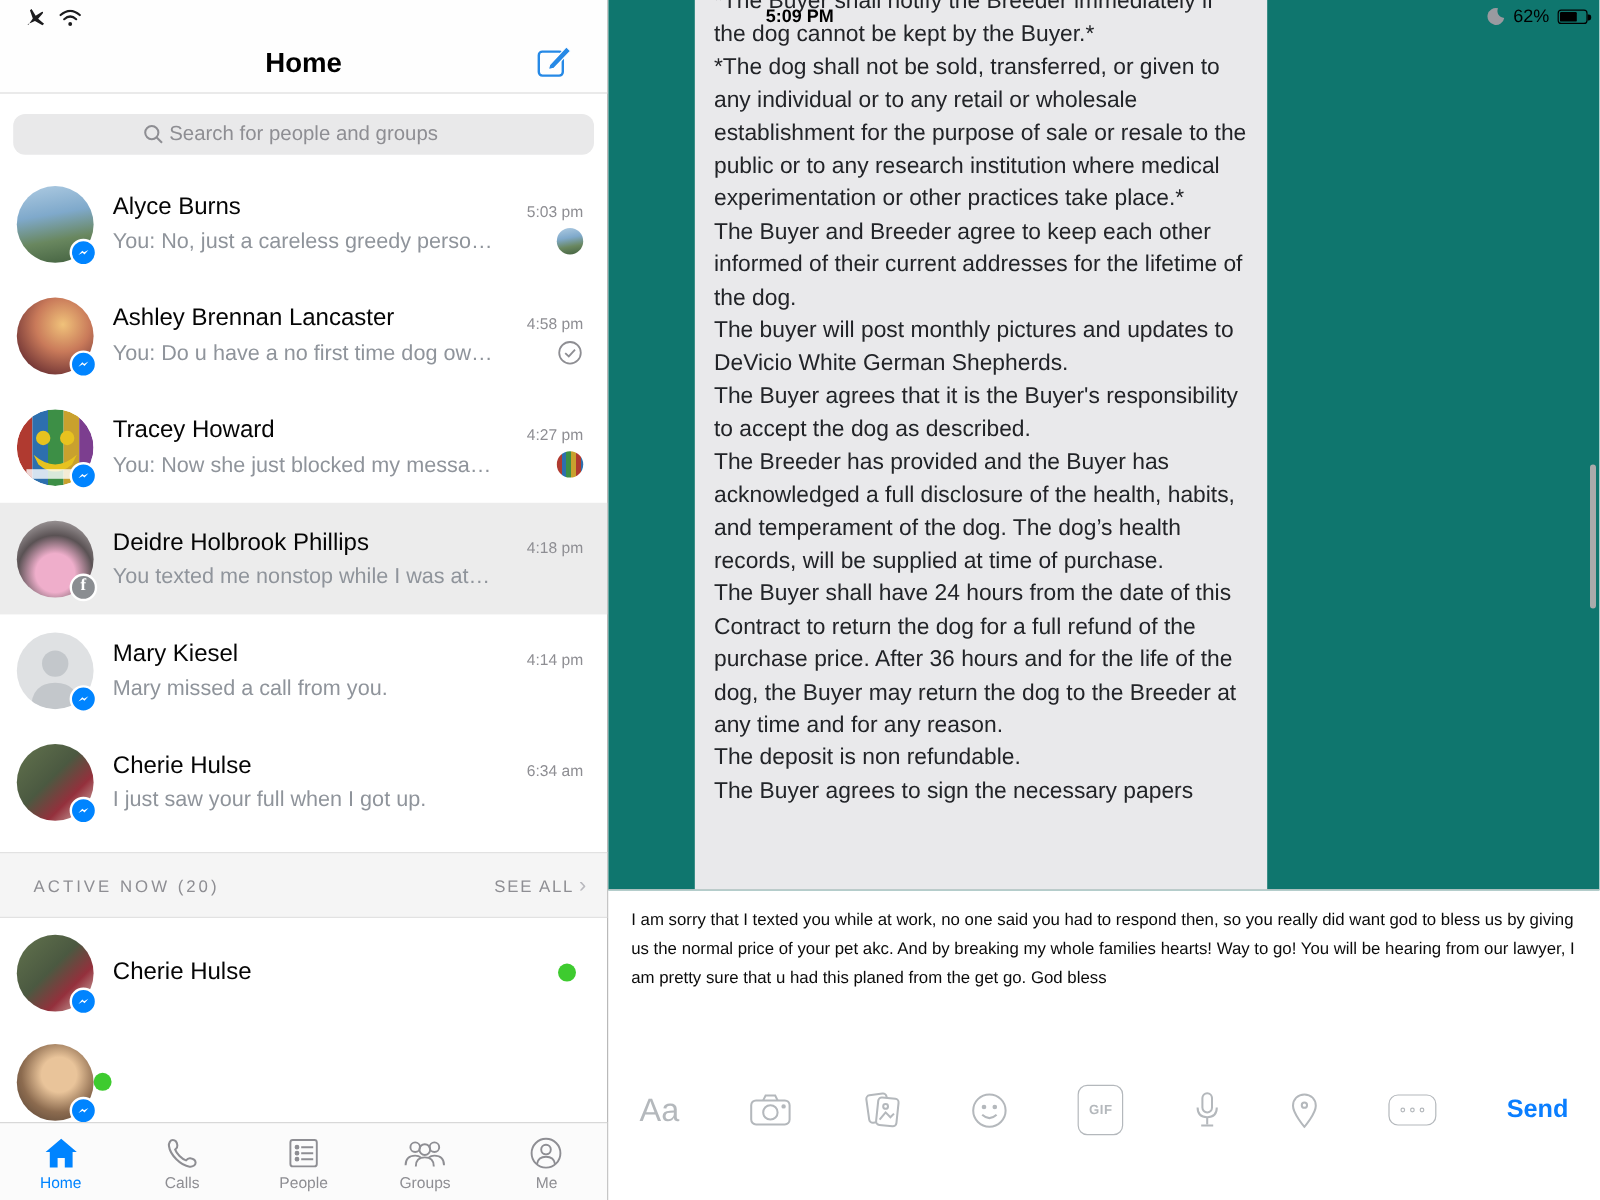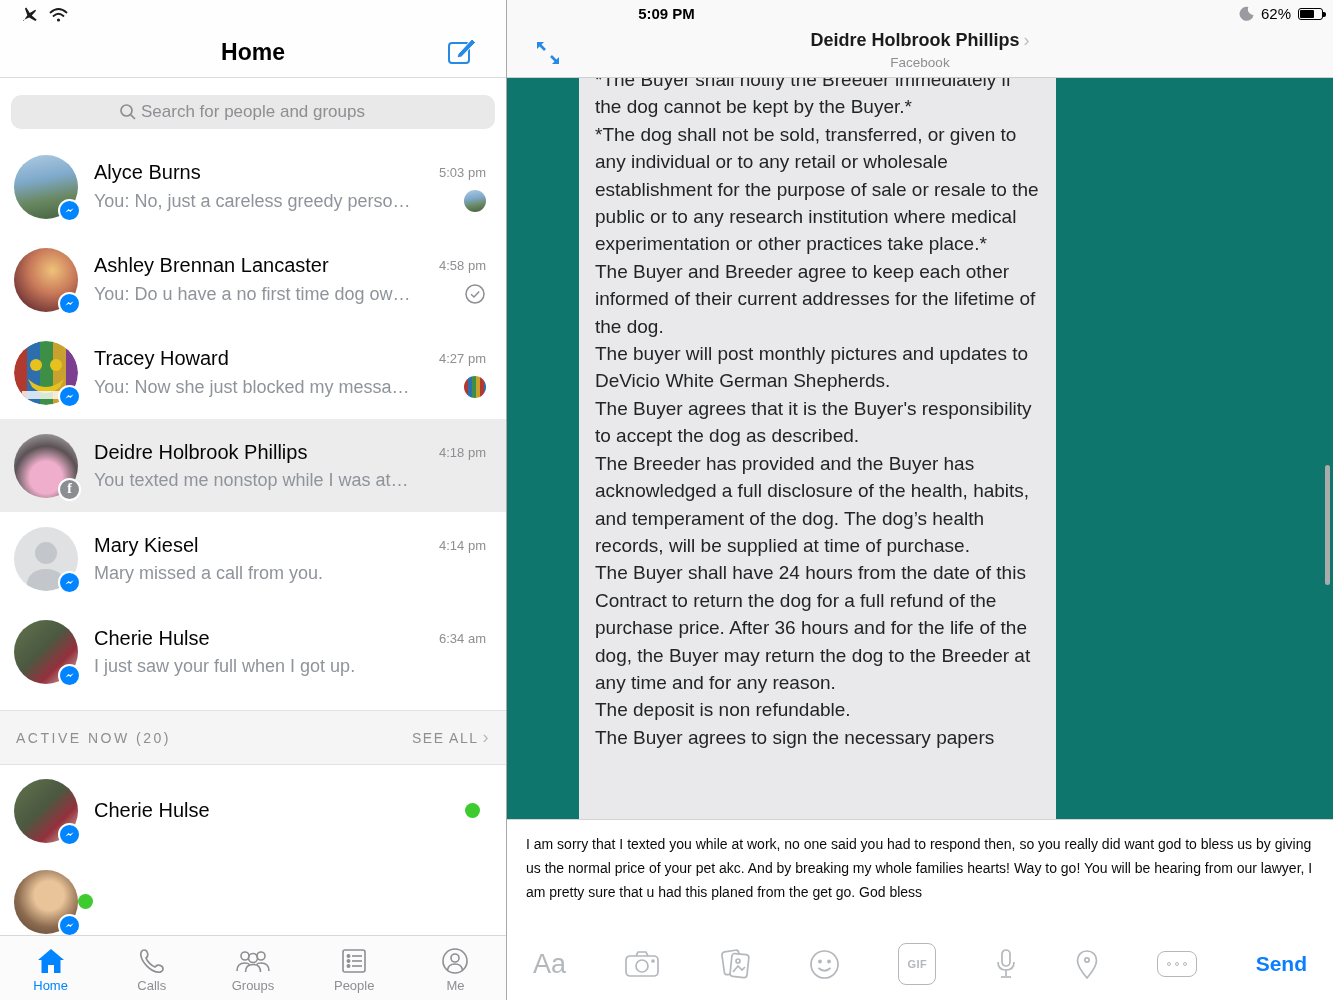--- a/index.html
+++ b/index.html
@@ -35,29 +35,29 @@
   .av-alyce { background:linear-gradient(170deg,#aecbe2 0%,#7fa9cb 38%,#69875f 68%,#42603f 100%); }
   .av-ashley { background:radial-gradient(circle at 60% 35%,#f0c27a 0%,#c97a5a 40%,#6f3334 80%); }
   .av-deidre { background:radial-gradient(circle at 50% 68%,#efaecb 0 30%,#5a5254 58%,#c9c4c5 100%); }
   .av-mary { background:#dfe1e3; }
   .av-cherie { background:linear-gradient(135deg,#62734d 0%,#4b5941 45%,#94303c 70%,#d9cfc4 100%); }
   .av-joann { background:radial-gradient(circle at 55% 40%,#e9c49a 0 28%,#8c6b4f 60%,#4a3b30 100%); }
   .badge { position:absolute; right:-3px; bottom:-3px; width:23px; height:23px; border-radius:50%; border:2px solid #fff; display:flex; align-items:center; justify-content:center; }
   .badge.msgr { background:#0084ff; }
   .badge.fb { background:#8a8d91; color:#fff; font-weight:700; font-size:14px; font-family:"Liberation Serif","DejaVu Serif",serif; }
   .conv-main { flex:1; margin-left:16px; min-width:0; }
-  .conv-line1 { display:flex; justify-content:space-between; align-items:center; }
+  .conv-line1 { display:flex; justify-content:space-between; align-items:flex-end; }
   .conv-name { font-size:20px; color:#050505; white-space:nowrap; }
   .conv-time { font-size:13px; color:#8e8e93; flex:0 0 auto; margin-left:4px; }
   .conv-line2 { display:flex; justify-content:space-between; align-items:center; margin-top:6px; }
   .conv-snippet { font-size:18px; color:#8f949b; white-space:nowrap; overflow:hidden; }
   .mini-av { width:22px; height:22px; border-radius:50%; flex:0 0 auto; margin-left:10px; }
 
   .active-bar { height:55px; margin-top:12px; background:#f5f5f5; border-top:1px solid #e2e2e2; border-bottom:1px solid #e2e2e2; display:flex; align-items:center; justify-content:space-between; padding:0 16px; }
-  .active-label { font-size:14px; letter-spacing:2.5px; color:#8e8e93; }
+  .active-label { font-size:14px; letter-spacing:2.5px; color:#8e8e93;margin-left:12px; }
   .see-all { font-size:14px; letter-spacing:1.5px; color:#8e8e93; display:flex; align-items:center; gap:4px; }
   .see-all .chev { font-size:18px; color:#b9b9be; }
   .active-row { height:91px; display:flex; align-items:center; padding:0 20px 0 14px; }
   .active-name { font-size:20px; color:#050505; margin-left:16px; flex:1; }
   .green-dot { width:15px; height:15px; border-radius:50%; background:#3ecb2f; flex:0 0 auto; margin-right:6px; }
 
   .tabbar { position:absolute; left:0; bottom:0; width:506px; height:65px; background:#fbfbfb; border-top:1px solid #d8d8d8; display:flex; z-index:20; }
   .tab { flex:1; display:flex; flex-direction:column; align-items:center; justify-content:center; gap:3px; padding-top:4px; }
   .tab-label { font-size:13px; color:#8e8e93; }
   .tab.active .tab-label { color:#0084ff; }
@@ -297,69 +297,55 @@
           </svg>
         <span class="tab-label">Home</span>
       </div>
       <div class="tab">
         <svg width="28" height="28" viewBox="0 0 28 28">
             <path d="M6 3 C8 3 9.5 5 9.8 7.5 C10 9 9 10.2 8 11 C9.2 14.5 13.5 18.8 17 20 C17.8 19 19 18 20.5 18.2 C23 18.5 25 20 25 22 C25 24 22.5 25.5 20 25.2 C12.5 24.2 3.8 15.5 2.8 8 C2.5 5.5 4 3 6 3 Z" fill="none" stroke="#8e8e93" stroke-width="1.7"></path>
           </svg>
         <span class="tab-label">Calls</span>
       </div>
       <div class="tab">
-        <svg width="36" height="28" viewBox="0 0 36 28" fill="none" stroke="#8e8e93" stroke-width="1.6">
-          <circle cx="10" cy="9" r="4"></circle>
-            <circle cx="26" cy="9" r="4"></circle>
-            <circle cx="18" cy="11" r="4.5"></circle>
-          <path d="M2 24 Q2 16 10 16 Q13 16 14.5 17.5"></path>
-            <path d="M34 24 Q34 16 26 16 Q23 16 21.5 17.5"></path>
-            <path d="M10.5 25 Q10.5 17.5 18 17.5 Q25.5 17.5 25.5 25"></path>
-        </svg>
-        <span class="tab-label">Groups</span>
-      </div>
-      <div class="tab">
         <svg width="28" height="28" viewBox="0 0 28 28" fill="none" stroke="#8e8e93" stroke-width="1.6">
           <rect x="3" y="3" width="22" height="22" rx="2"></rect>
           <circle cx="8.5" cy="9" r="1.2" fill="#8e8e93"></circle>
             <line x1="12" y1="9" x2="22" y2="9"></line>
           <circle cx="8.5" cy="14" r="1.2" fill="#8e8e93"></circle>
             <line x1="12" y1="14" x2="22" y2="14"></line>
           <circle cx="8.5" cy="19" r="1.2" fill="#8e8e93"></circle>
             <line x1="12" y1="19" x2="22" y2="19"></line>
         </svg>
         <span class="tab-label">People</span>
       </div>
       <div class="tab">
+        <svg width="36" height="28" viewBox="0 0 36 28" fill="none" stroke="#8e8e93" stroke-width="1.6">
+          <circle cx="10" cy="9" r="4"></circle>
+            <circle cx="26" cy="9" r="4"></circle>
+            <circle cx="18" cy="11" r="4.5"></circle>
+          <path d="M2 24 Q2 16 10 16 Q13 16 14.5 17.5"></path>
+            <path d="M34 24 Q34 16 26 16 Q23 16 21.5 17.5"></path>
+            <path d="M10.5 25 Q10.5 17.5 18 17.5 Q25.5 17.5 25.5 25"></path>
+        </svg>
+        <span class="tab-label">Groups</span>
+      </div>
+      <div class="tab">
         <svg width="28" height="28" viewBox="0 0 28 28" fill="none" stroke="#8e8e93" stroke-width="1.6">
           <circle cx="14" cy="14" r="12"></circle>
             <circle cx="14" cy="11" r="4"></circle>
             <path d="M6.5 23 Q7.5 17 14 17 Q20.5 17 21.5 23"></path>
         </svg>
         <span class="tab-label">Me</span>
       </div>
     </nav>
   </aside>
 
   <main class="chat">
 
-    <div class="chat-header">
-      <div class="expand-btn">
-        <svg width="26" height="26" viewBox="0 0 26 26" stroke="#2689e6" stroke-width="2.6" fill="#2689e6">
-          <line x1="10" y1="10" x2="3" y2="3"></line>
-            <path d="M2 9 L2 2 L9 2 Z" stroke="none"></path>
-          <line x1="16" y1="16" x2="23" y2="23"></line>
-            <path d="M24 17 L24 24 L17 24 Z" stroke="none"></path>
-        </svg>
-      </div>
-      <div class="chat-titlebox">
-        <span class="chat-title">Deidre Holbrook Phillips</span><span class="chat-title-chev">›</span>
-        <div class="chat-subtitle">Facebook</div>
-      </div>
-    </div>
 
     <div class="messages">
       <div class="bubble">*The Buyer shall notify the Breeder immediately if the dog cannot be kept by the Buyer.*
 *The dog shall not be sold, transferred, or given to any individual or to any retail or wholesale establishment for the purpose of sale or resale to the public or to any research institution where medical experimentation or other practices take place.*
 The Buyer and Breeder agree to keep each other informed of their current addresses for the lifetime of the dog.
 The buyer will post monthly pictures and updates to DeVicio White German Shepherds.
 The Buyer agrees that it is the Buyer's responsibility to accept the dog as described.
 The Breeder has provided and the Buyer has acknowledged a full disclosure of the health, habits, and temperament of the dog. The dog’s health records, will be supplied at time of purchase.
 The Buyer shall have 24 hours from the date of this Contract to return the dog for a full refund of the purchase price. After 36 hours and for the life of the dog, the Buyer may return the dog to the Breeder at any time and for any reason.
 The deposit is non refundable.

